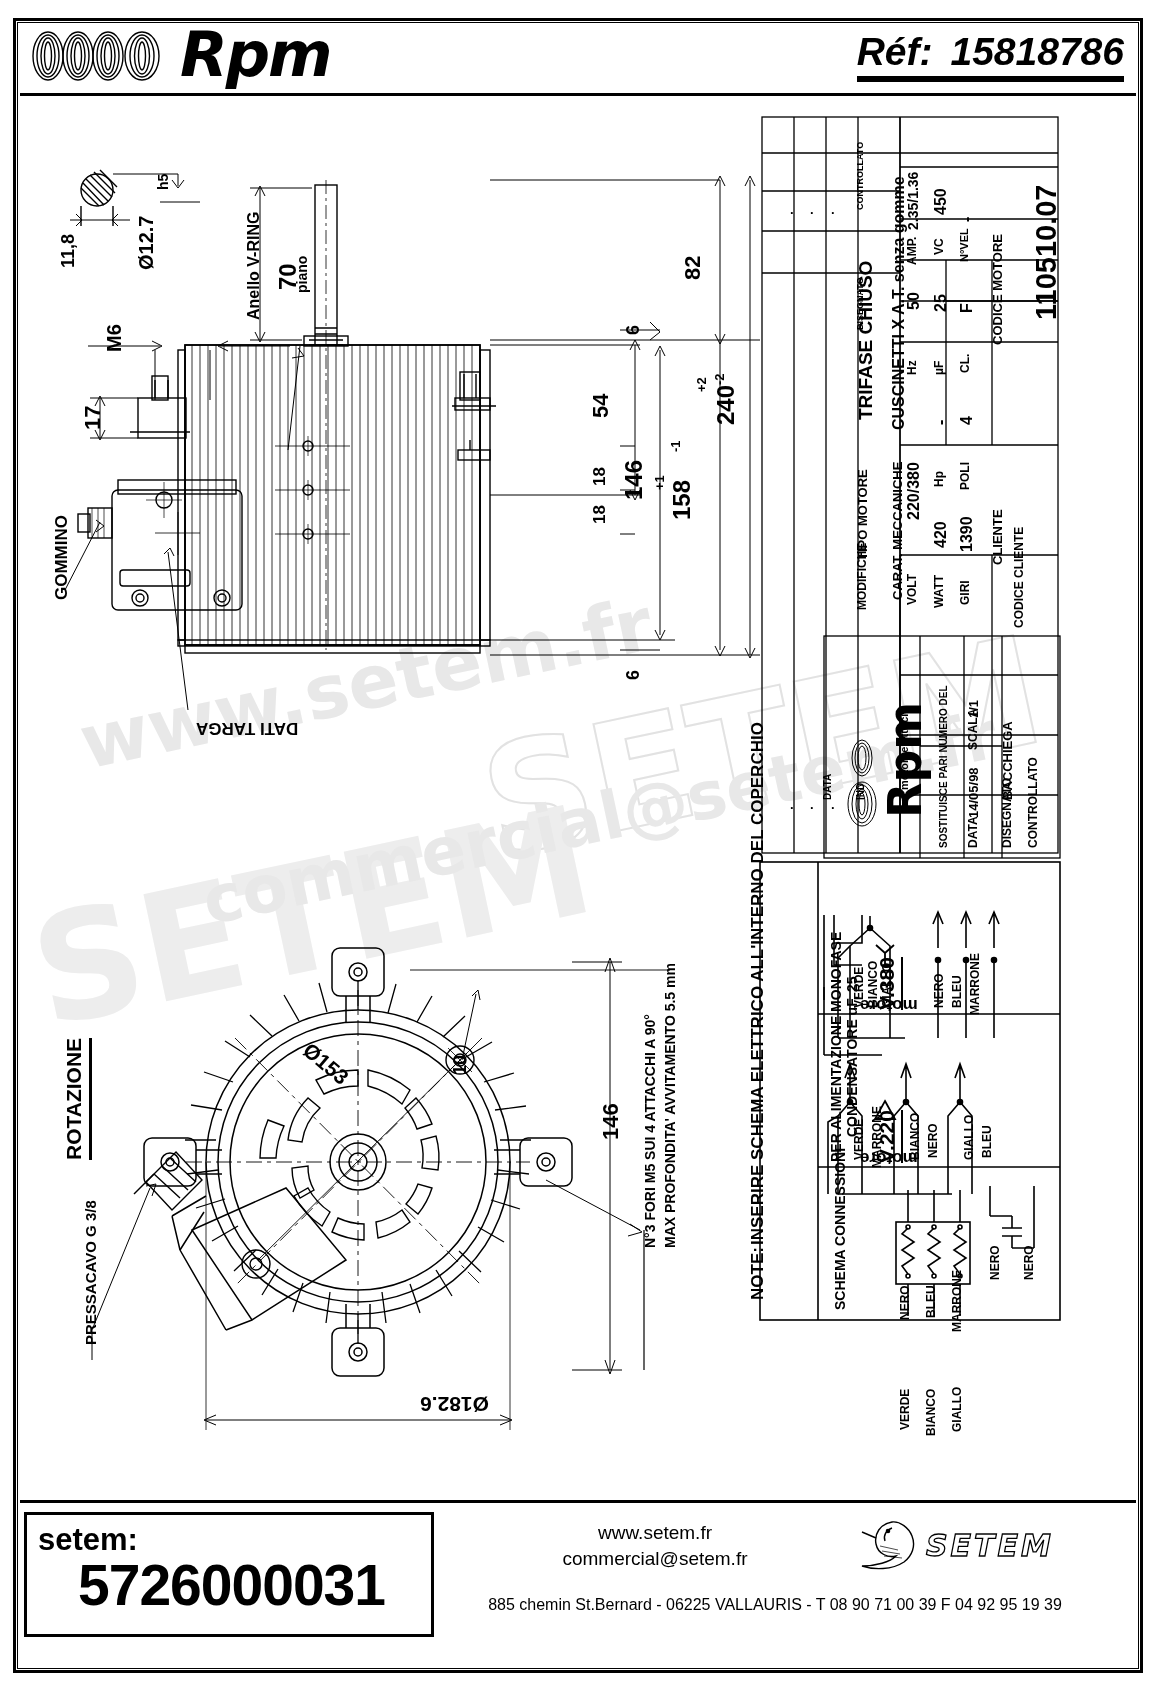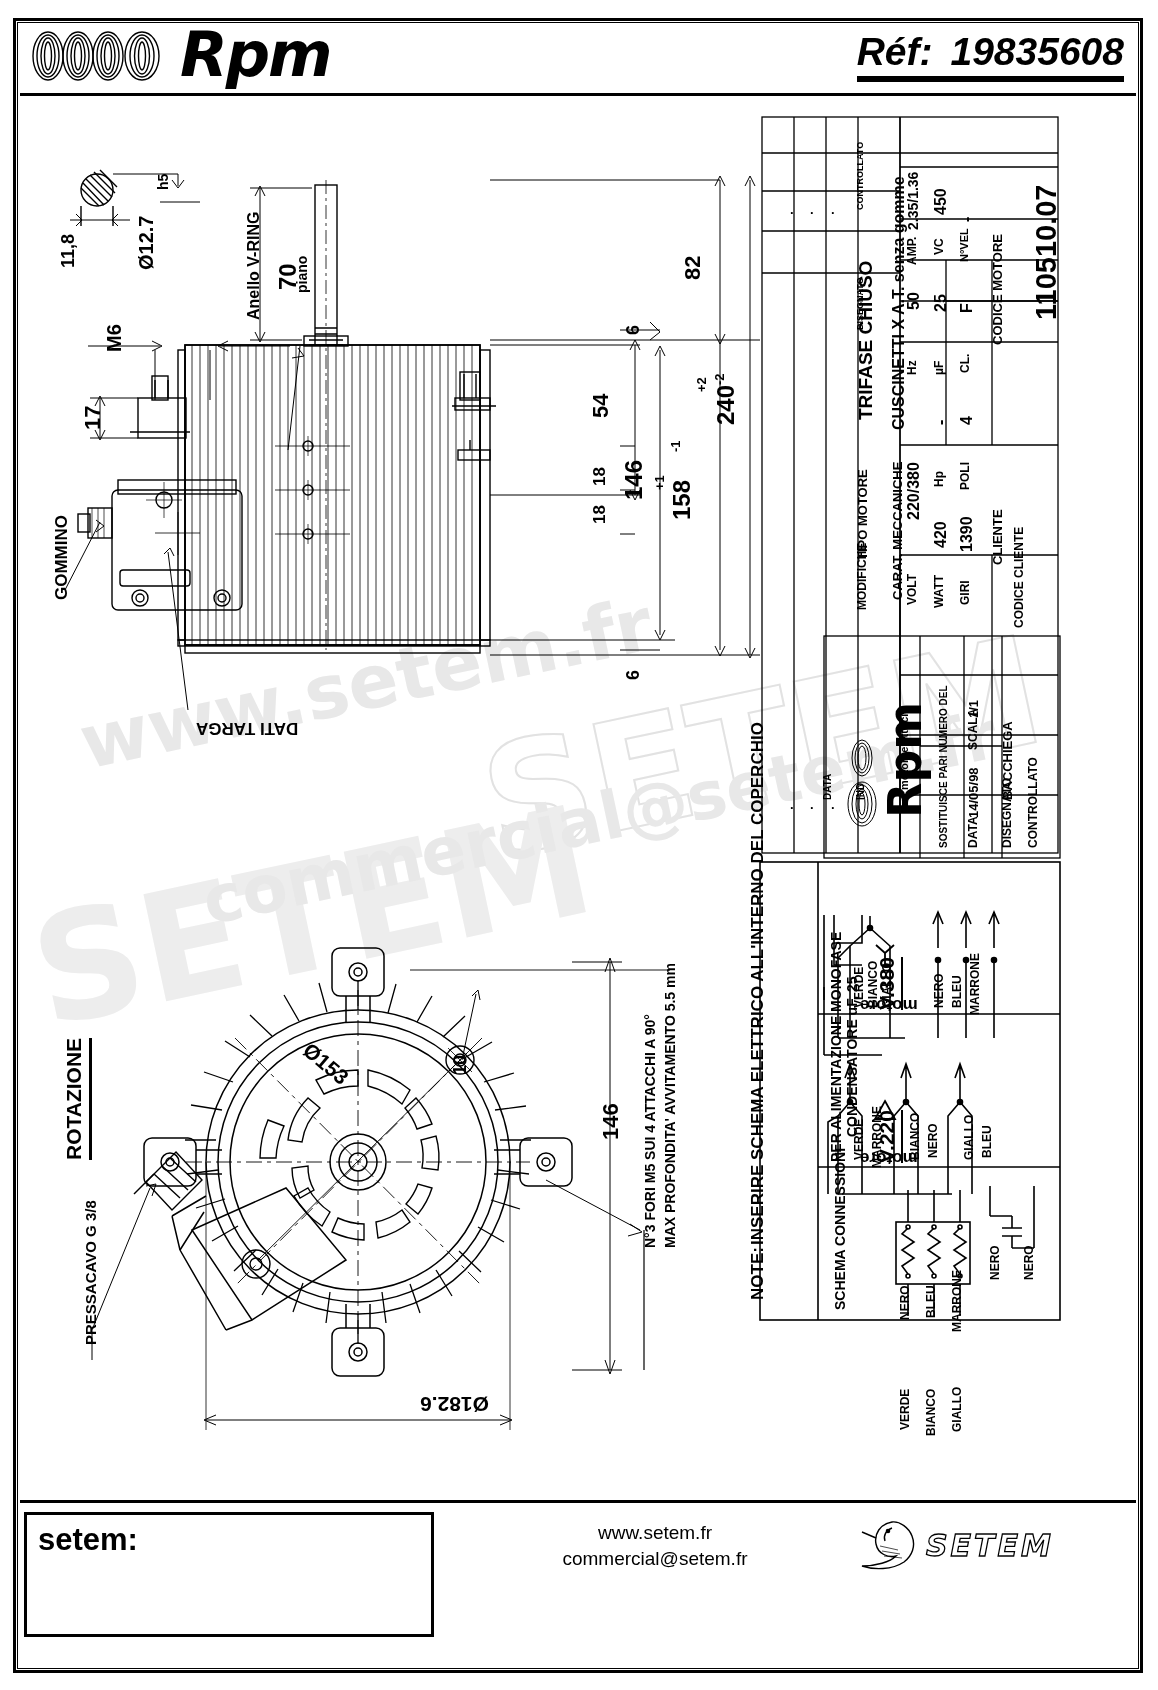--- a/index.html
+++ b/index.html
@@ -67,21 +67,21 @@
       <ellipse cx="78" cy="26" rx="7" ry="18"></ellipse>
         <ellipse cx="78" cy="26" rx="3.5" ry="14"></ellipse>
       <ellipse cx="112" cy="26" rx="17" ry="24"></ellipse>
         <ellipse cx="112" cy="26" rx="12" ry="21"></ellipse>
       <ellipse cx="112" cy="26" rx="7.5" ry="18"></ellipse>
         <ellipse cx="112" cy="26" rx="3.5" ry="14"></ellipse>
     </g>
   </svg>
   <div class="logo-rpm">Rpm</div>
   <div class="ref">
-    <span class="lab">Réf:</span><span>19835608</span>
+    <span class="lab">Réf:</span><span>15818786</span>
   </div>
 
   <svg style="left:60px;top:150px;" width="700" height="620" viewBox="0 0 700 620">
     <g stroke="#000" fill="none" stroke-width="1.4">
 
       <circle cx="37" cy="40" r="16"></circle>
       <path d="M26 29 L48 51 M30 25 L52 47 M34 22 L55 43 M23 33 L44 55 M40 20 L57 37 M21 38 L39 56"></path>
       <path d="M21 56 L21 76 M53 56 L53 76"></path>
       <path d="M10 70 L70 70" stroke-width="1"></path>
       <path d="M16 64 L22 70 L16 76 M58 64 L52 70 L58 76" stroke-width="1"></path>
@@ -547,24 +547,26 @@
       <path d="M534 300 L534 440" stroke-width="1.2"></path>
 
       <path d="M-18 400 L40 258 M36 256 L46 254 L42 266"></path>
       <path d="M-18 400 L-18 430" stroke-width="1"></path>
     </g>
   </svg>
 
   <div class="ft"></div>
   <div class="codebox"></div>
   <div class="codelab">setem:</div>
+  <div class="codenum">5726000031</div>
   <div class="ftweb">
     <div>www.setem.fr</div>
     <div>commercial@setem.fr</div>
   </div>
+  <div class="ftaddr">885 chemin St.Bernard  -  06225 VALLAURIS  -  T 08 90 71 00 39   F 04 92 95 19 39</div>
   <svg class="setem-logo" viewBox="0 0 260 60" width="260" height="60">
     <g stroke="#000" fill="none" stroke-width="1.4">
       <g>
         <path d="M52 6 C40 8 34 18 36 28 C38 38 48 42 56 40 C50 46 36 50 22 50 C34 54 52 54 64 46 C72 40 76 30 72 20 C69 12 60 5 52 6 Z"></path>
         <path d="M52 12 C46 14 43 20 45 25"></path>
         <path d="M36 22 L22 16"></path>
         <circle cx="48" cy="15" r="1.6" fill="#000"></circle>
         <path d="M40 30 L58 34 M42 35 L60 38 M44 40 L62 42" stroke-width="0.7"></path>
       </g>
       <g font-family="DejaVu Sans" font-size="30" font-style="italic" font-weight="bold" letter-spacing="3" fill="none" stroke-width="1.3">

